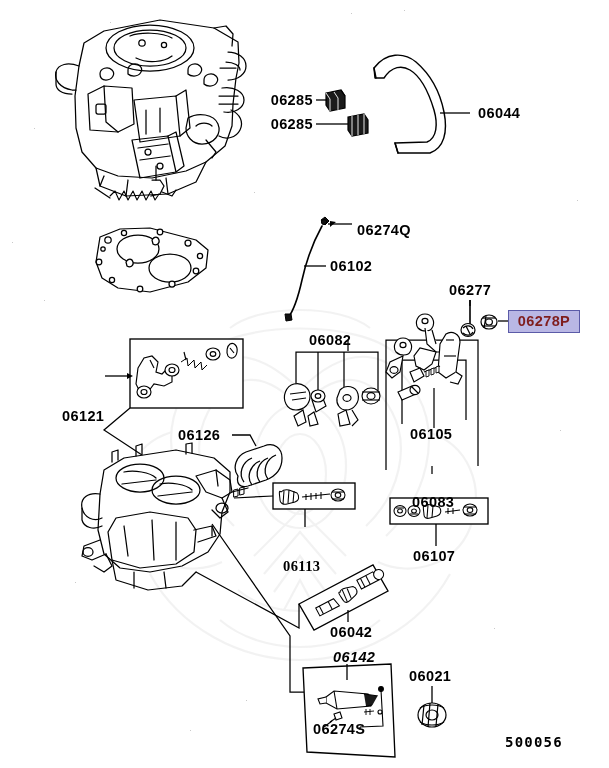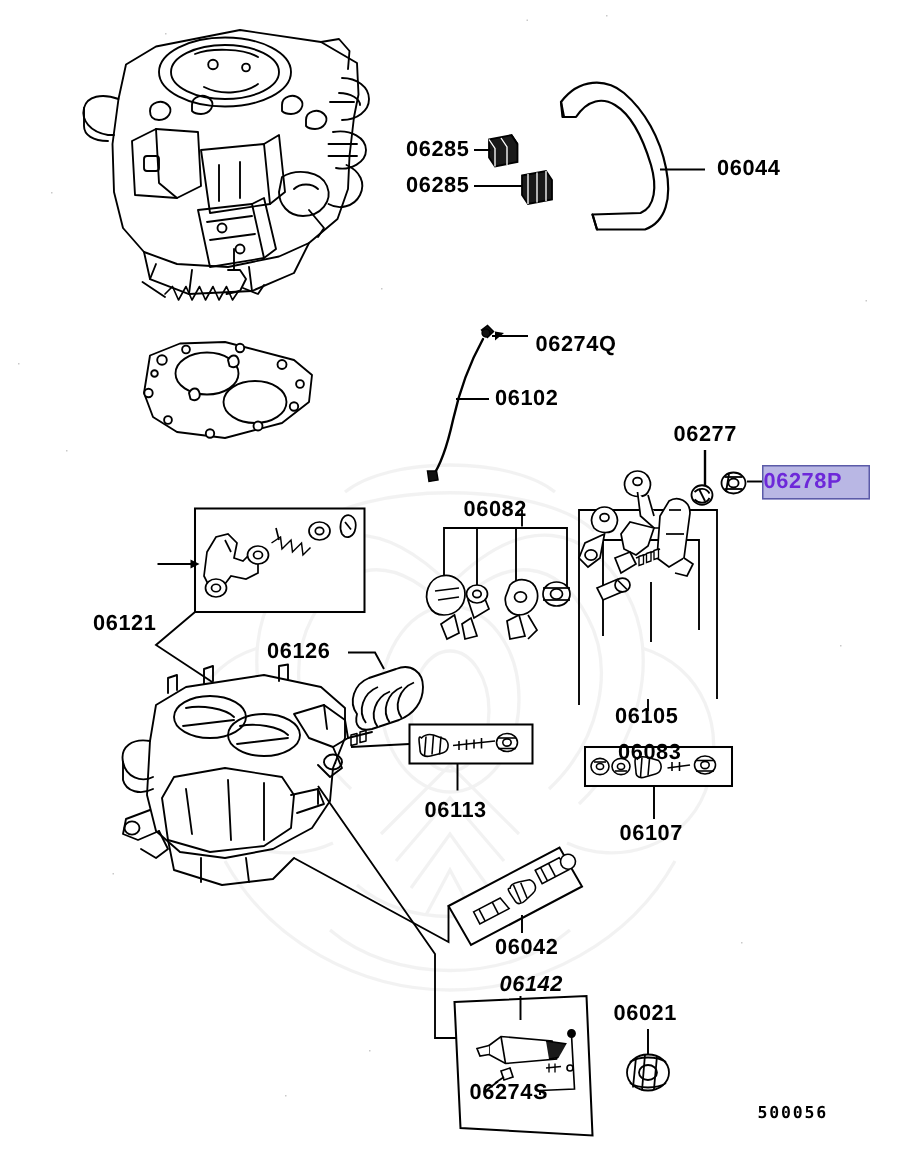--- a/index.html
+++ b/index.html
@@ -22,34 +22,34 @@
     white-space:nowrap;
     line-height:1;
     transform:translateY(-50%);
   }
   .lbl.r{transform:translate(-100%,-50%);}
   .hl{
     position:absolute;
     box-sizing:border-box;
     background:#b9b7e4;
     border:1px solid #5b5ba8;
-    color:#6d28d9;
+    color:#7f1d1d;
     font-family:"Liberation Sans","DejaVu Sans",sans-serif;
     font-weight:bold;
     font-size:14.5px;
     letter-spacing:0.4px;
     line-height:21px;
-    text-align:left;
+    text-align:center;
     white-space:nowrap;
   }
   .fignum{
     position:absolute;
     font-family:"DejaVu Sans Mono","Liberation Mono",monospace;
     font-weight:bold;
-    font-size:11px;
+    font-size:14px;
     letter-spacing:1.2px;
     color:#000;
     white-space:nowrap;
     transform:translateY(-50%);
   }
   .speck{position:absolute;width:1px;height:1px;background:#c9c9c9;}
 </style>
 </head>
 <body>
 
@@ -515,23 +515,23 @@
 
   <div class="lbl r" style="left:313px;top:100px;">06285</div>
   <div class="lbl r" style="left:313px;top:124px;">06285</div>
   <div class="lbl" style="left:478px;top:113px;">06044</div>
   <div class="lbl" style="left:357px;top:230px;">06274Q</div>
   <div class="lbl" style="left:330px;top:266px;">06102</div>
   <div class="lbl" style="left:449px;top:290px;">06277</div>
   <div class="lbl" style="left:62px;top:368px;margin-top:48px;">06121</div>
   <div class="lbl" style="left:309px;top:340px;">06082</div>
   <div class="lbl" style="left:178px;top:435px;">06126</div>
-  <div class="lbl" style="left:410px;top:434px;margin-top:44px;">06105</div>
+  <div class="lbl" style="left:410px;top:434px;">06105</div>
   <div class="lbl" style="left:412px;top:502px;text-align:right;">06083</div>
-  <div class="lbl" style="left:283px;top:541px;">06113</div>
+  <div class="lbl" style="left:283px;top:566px;font-family:Liberation Serif, serif;">06113</div>
   <div class="lbl" style="left:413px;top:556px;">06107</div>
   <div class="lbl" style="left:330px;top:632px;">06042</div>
   <div class="lbl" style="left:333px;top:657px;font-style:italic;">06142</div>
   <div class="lbl" style="left:313px;top:729px;">06274S</div>
   <div class="lbl" style="left:409px;top:676px;">06021</div>
 
   <div class="hl" style="left:508px;top:310px;width:72px;height:23px;">06278P</div>
 
   <div class="fignum" style="left:505px;top:742px;">500056</div>
 

